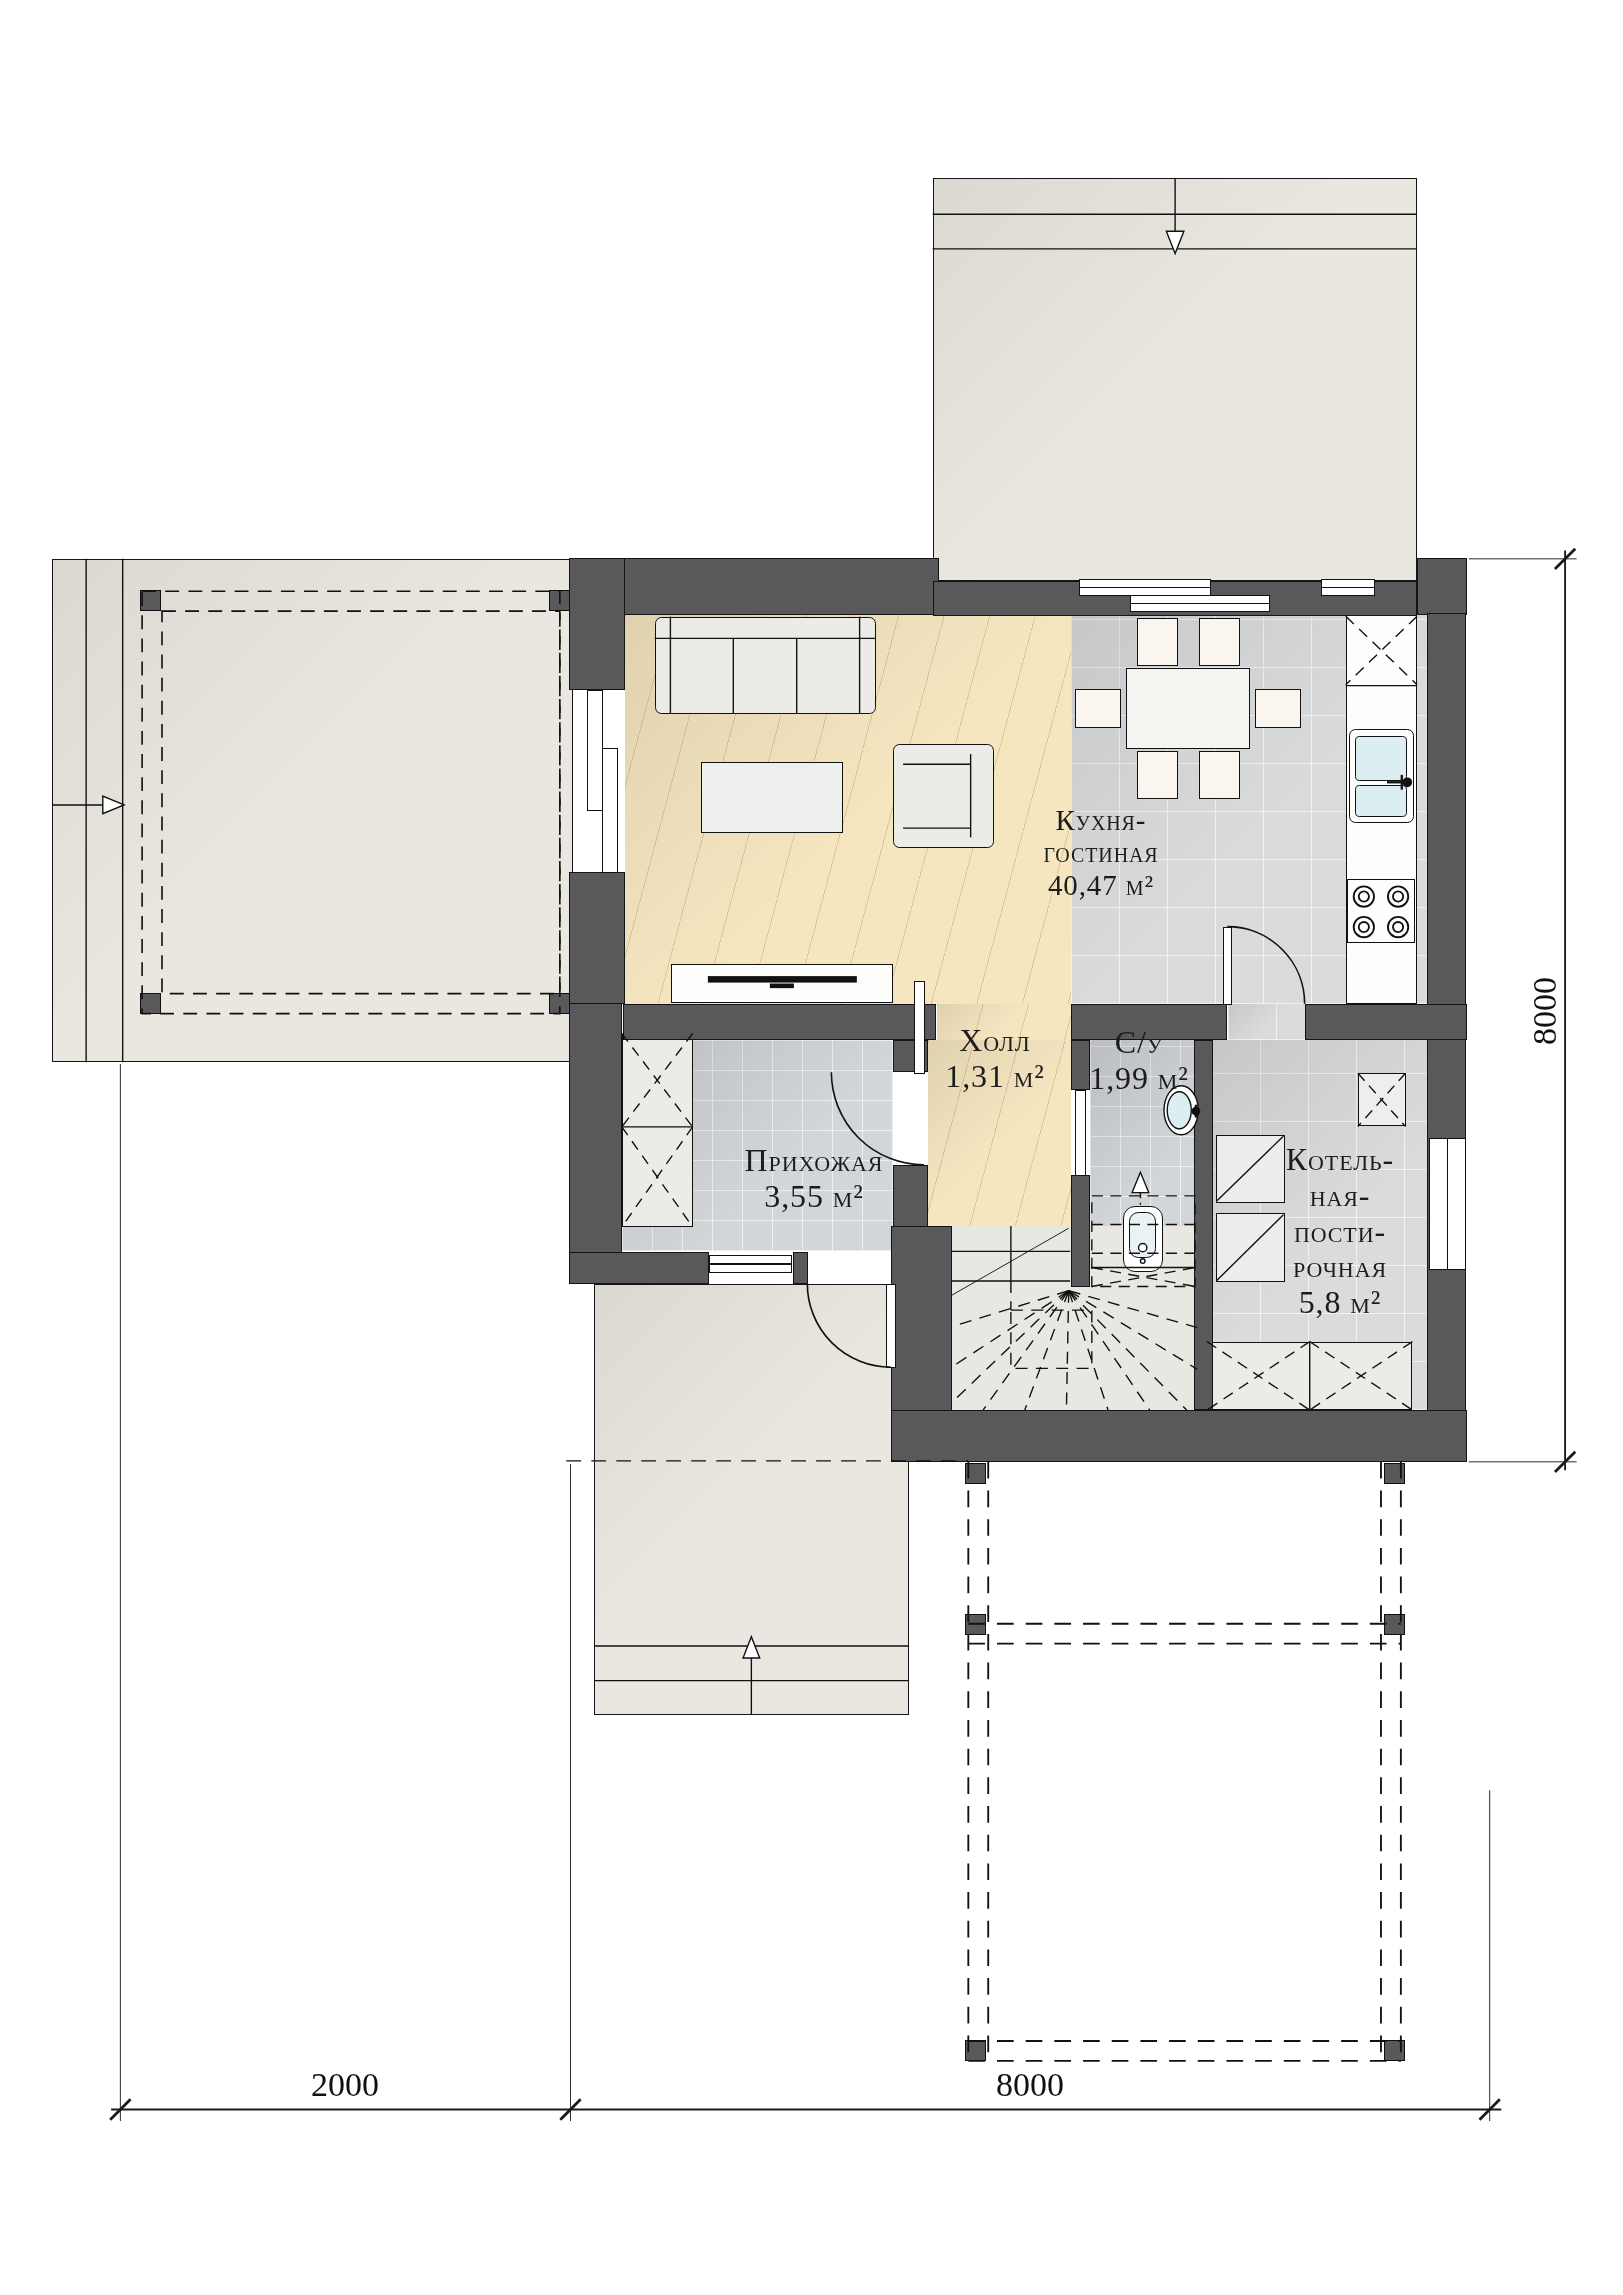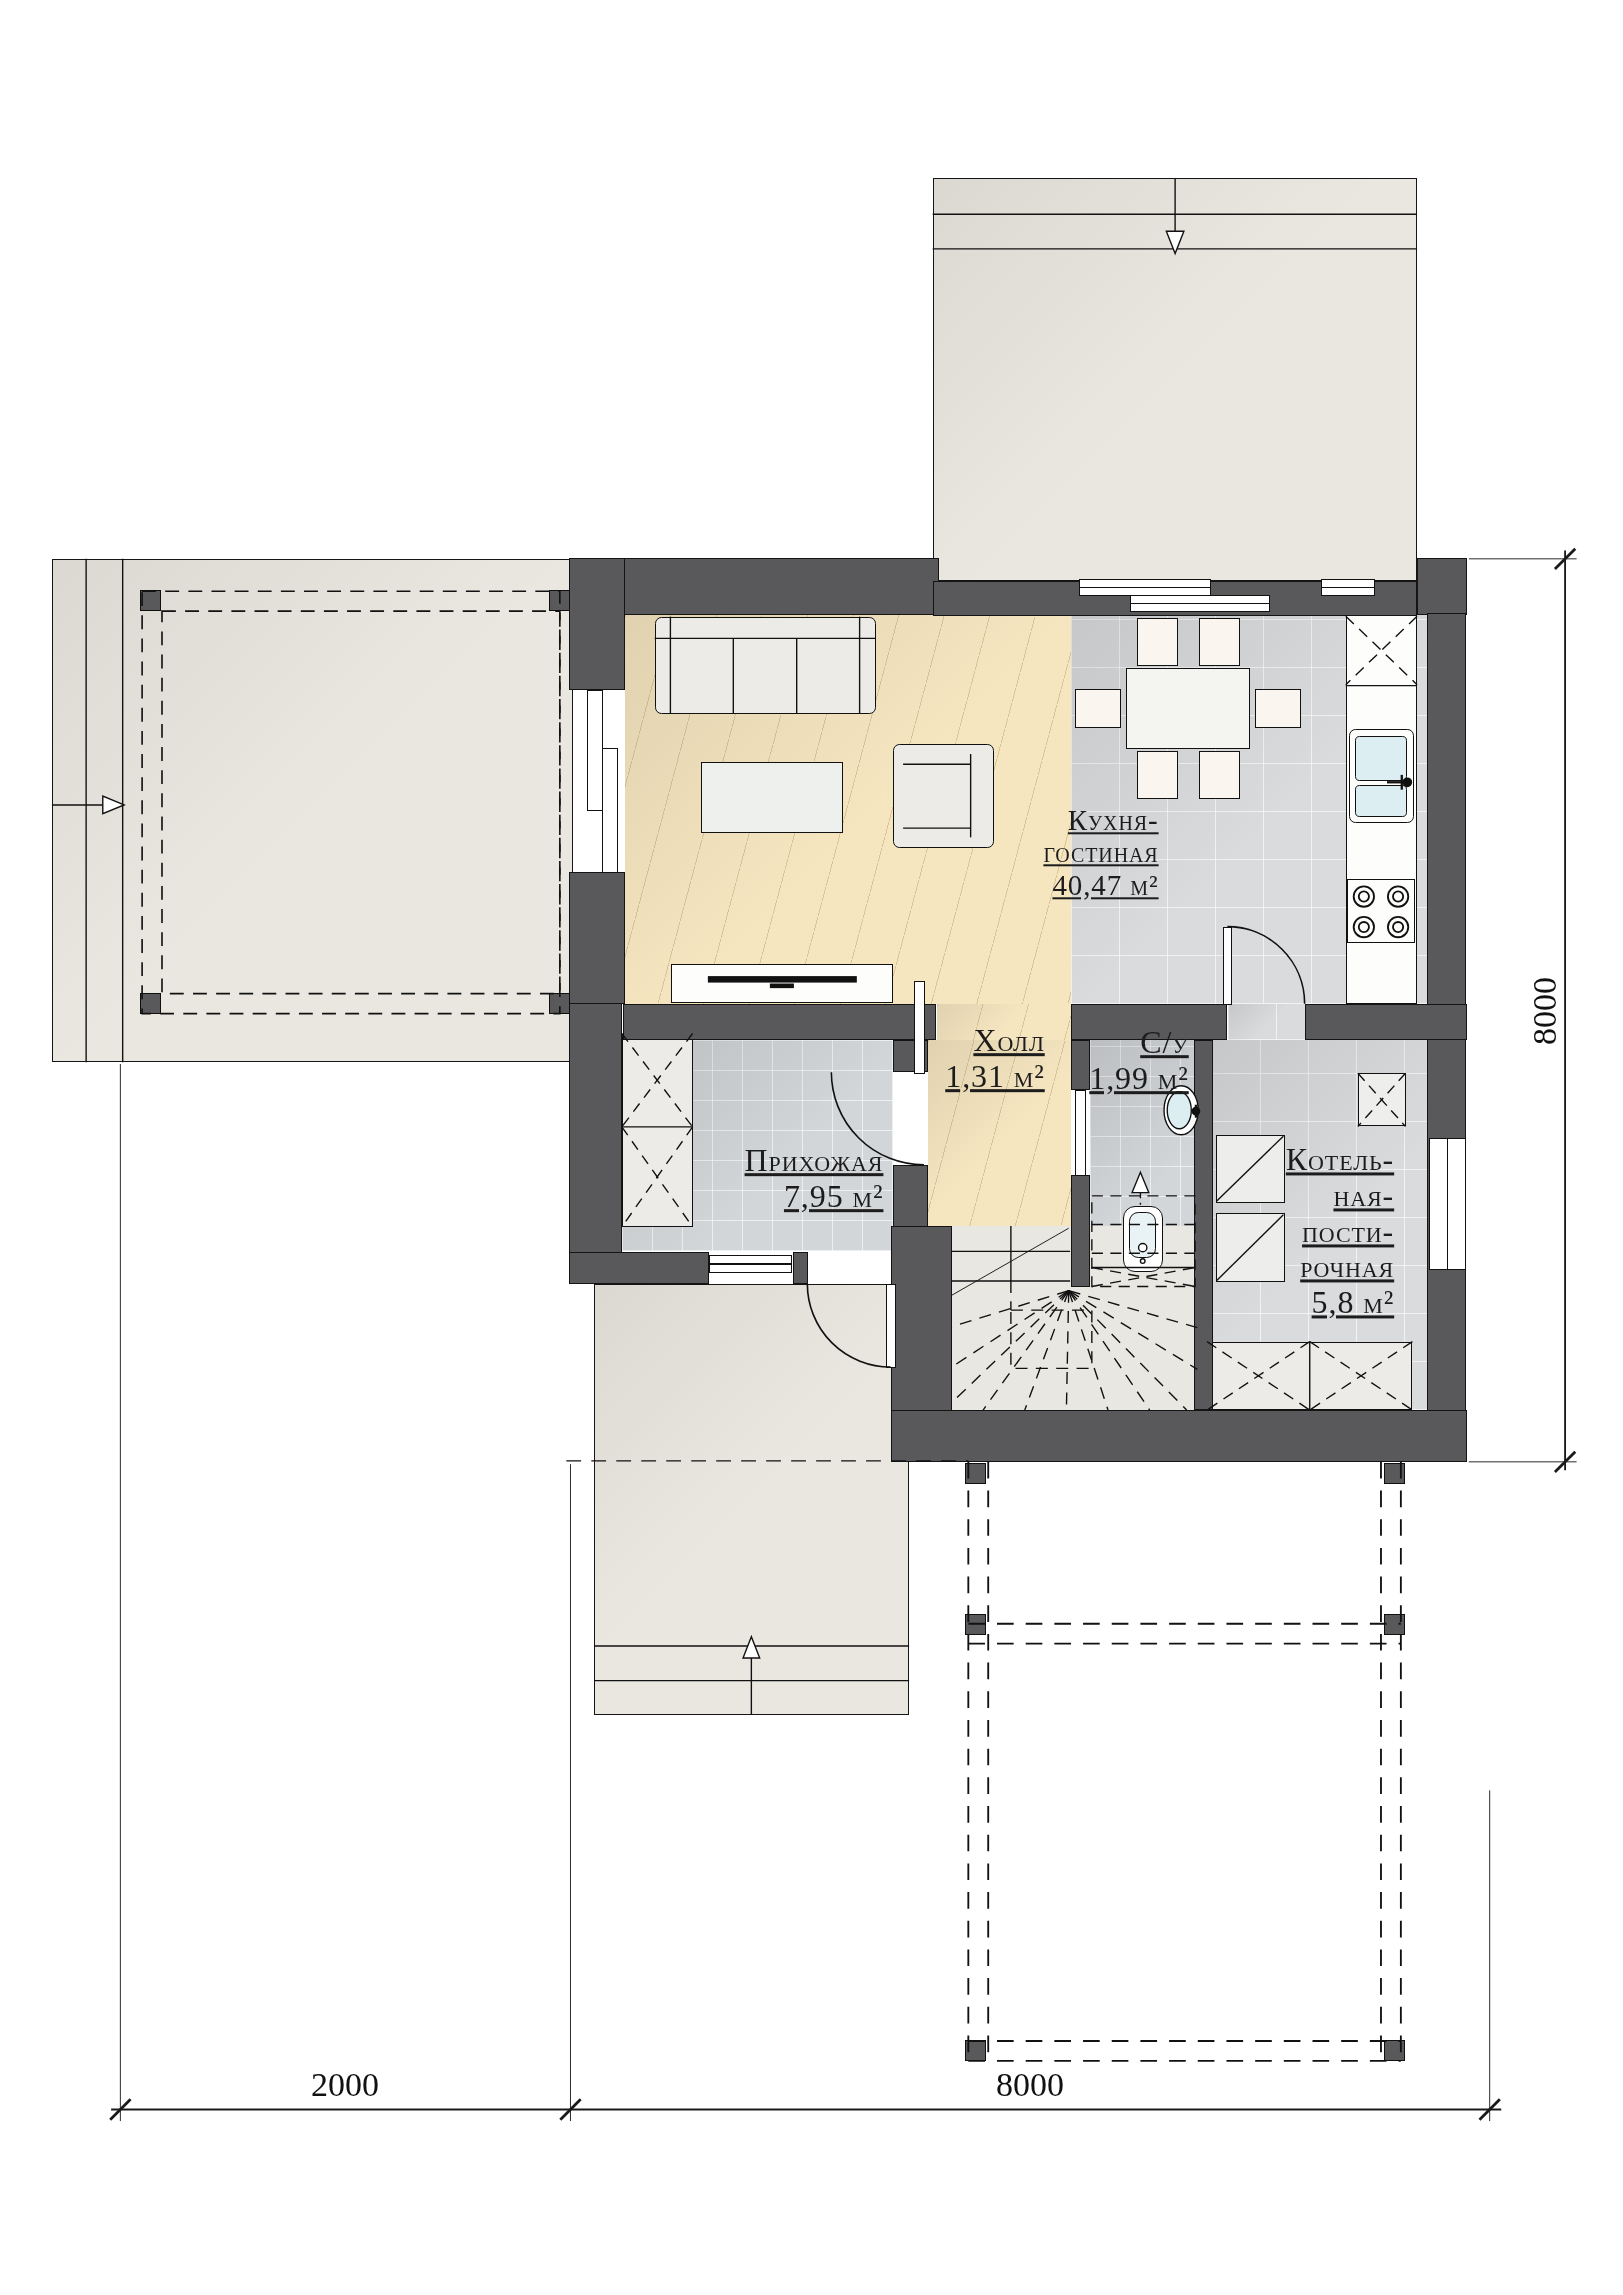--- a/index.html
+++ b/index.html
@@ -31,22 +31,22 @@
   .leaf{background:#fff;border:1.4px solid #111;z-index:5;}
   
   .furn{background:#ecebe7;border:1.4px solid #111;z-index:3;}
   .furn-light{background:#faf6ef;border:1.4px solid #111;z-index:3;}
   .furn-white{background:#fdfdfc;border:1.4px solid #111;z-index:3;}
   .round{border-radius:6.5px;}
   .post{background:#59595b;border:1.4px solid #101010;z-index:5;}
   
   svg.overlay{position:absolute;left:0;top:0;z-index:6;pointer-events:none;}
   
-  .label{position:absolute;transform:translate(-50%,-50%);text-align:right;z-index:7;
-         font-variant:small-caps;letter-spacing:0.9px;line-height:1.12;color:#1c1c1c;text-decoration:underline;}
+  .label{position:absolute;transform:translate(-50%,-50%);text-align:center;z-index:7;
+         font-variant:small-caps;letter-spacing:0.9px;line-height:1.12;color:#1c1c1c;}
   .label span{display:block;}
   .lbl-62 span{font-size:29px;}
   .lbl-56 span{font-size:32px;}
   .dim{position:absolute;transform:translate(-50%,-50%);font-size:34px;z-index:7;color:#111;
        font-family:"Liberation Serif","DejaVu Serif",serif;}
   .dim-rot{transform:translate(-50%,-50%) rotate(-90deg);}
 </style>
 </head>
 <body>
 
@@ -324,21 +324,21 @@
   <div class="label lbl-56" style="left:995px;top:1059px;">
     <span>Холл</span>
     <span>1,31 м²</span>
   </div>
   <div class="label lbl-56" style="left:1139px;top:1061px;">
     <span>С/у</span>
     <span>1,99 м²</span>
   </div>
   <div class="label lbl-56" style="left:814px;top:1179px;">
     <span>Прихожая</span>
-    <span>7,95 м²</span>
+    <span>3,55 м²</span>
   </div>
   <div class="label lbl-56" style="left:1340px;top:1232px;">
     <span>Котель-</span>
     <span>ная-</span>
     <span>пости-</span>
     <span>рочная</span>
     <span>5,8 м²</span>
   </div>
 
   <div class="dim" style="left:345px;top:2085px;">2000</div>

